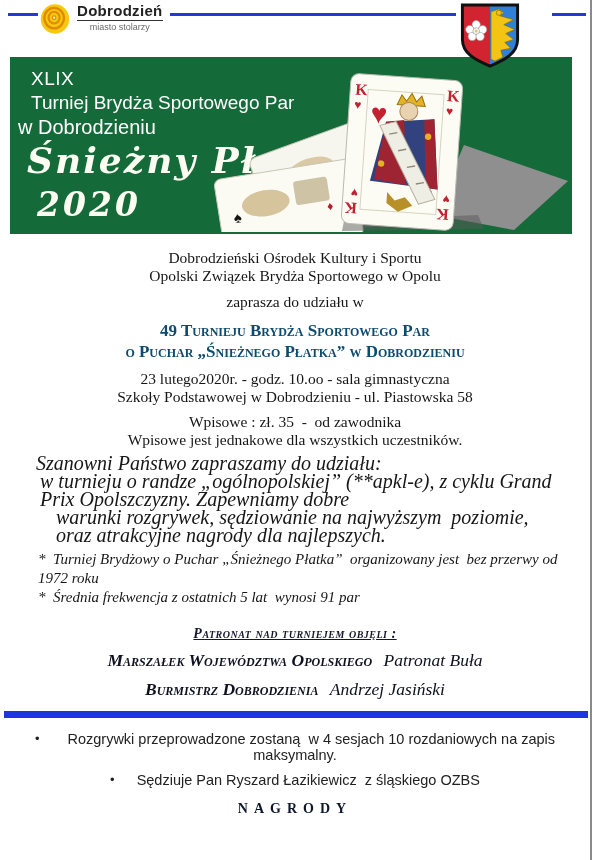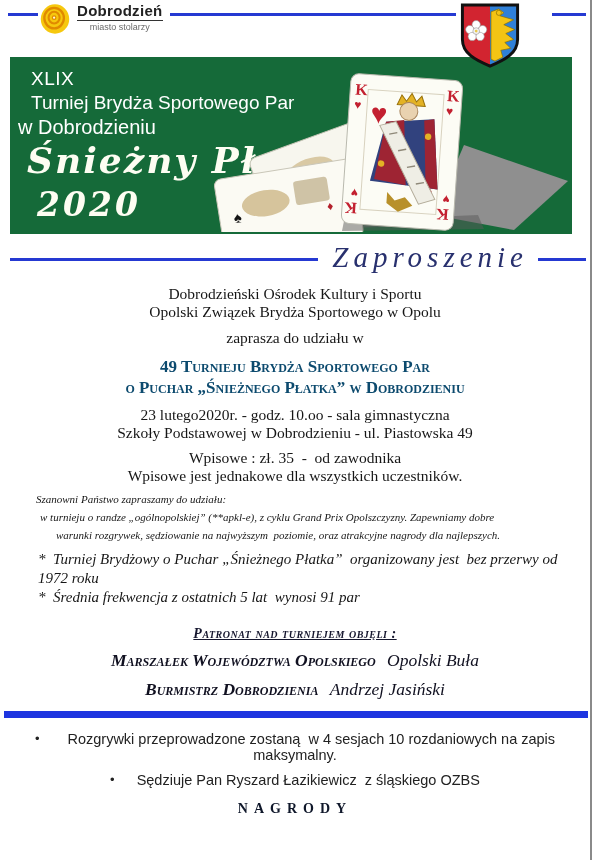--- a/index.html
+++ b/index.html
@@ -46,21 +46,21 @@
 
   .serif-c { font-family:"Liberation Serif", serif; font-size:15.5px; line-height:18px; text-align:center; color:#161616; }
   .organizers { margin-top:8px; }
   .invite-line { margin-top:8px; }
   .event-title { margin-top:9px; font-family:"Liberation Serif", serif; font-weight:bold;
     font-variant:small-caps; color:#0c4a6e; font-size:17px; line-height:21px; text-align:center; }
   .dates { margin-top:8px; }
   .fees { margin-top:7px; }
 
   .notes { margin-top:5px; margin-left:36px; margin-right:26px;
-    font-family:"Liberation Serif", serif; font-style:italic; font-size:11px; line-height:18px; color:#161616; }
+    font-family:"Liberation Serif", serif; font-style:italic; font-size:20px; line-height:18px; color:#161616; }
   .notes .cont { margin-left:4px;font-style:italic; }
   .notes .cont2 { margin-left:20px; }
   .stars { margin-top:6px; margin-left:38px; font-family:"Liberation Serif", serif;
     font-style:italic; font-size:15px; line-height:19px; color:#161616; }
 
   .patronat-heading { margin-top:17px; text-align:center; }
   .patronat-heading span { font-family:"Liberation Serif", serif; font-style:italic; font-weight:bold;
     font-variant:small-caps; font-size:14px; color:#15162e; text-decoration:underline; letter-spacing:.5px; }
   .patron-line { margin-top:8px; text-align:center; font-family:"Liberation Serif", serif;
     font-style:italic; font-size:17.5px; color:#101020; }
@@ -186,41 +186,36 @@
           <circle cx="231" cy="70" r="3.2" fill="#e3b225"></circle>
           <circle cx="186" cy="100" r="3.2" fill="#e3b225"></circle>
           <path d="M194,128 l8,8 10,-4 8,8 -14,7 -12,-8 Z" fill="#b8902a"></path>
         </g>
       </g>
     </svg>
   </div>
 
   <div class="content">
 
-    <div class="zap-row">
-      <div class="zap-line left"></div>
-      <div class="zap-text">Zaproszenie</div>
-      <div class="zap-line right"></div>
-    </div>
 
     <div class="serif-c organizers">
       <div>Dobrodzieński Ośrodek Kultury i Sportu</div>
       <div>Opolski Związek Brydża Sportowego w Opolu</div>
     </div>
 
     <div class="serif-c invite-line">zaprasza do udziału w</div>
 
     <div class="event-title">
       <div>49 Turnieju Brydża Sportowego Par</div>
       <div>o Puchar „Śnieżnego Płatka” w Dobrodzieniu</div>
     </div>
 
     <div class="serif-c dates">
       <div class="pre">23 lutego2020r. - godz. 10.oo - sala gimnastyczna</div>
-      <div class="pre">Szkoły Podstawowej w Dobrodzieniu - ul. Piastowska 49</div>
+      <div class="pre">Szkoły Podstawowej w Dobrodzieniu - ul. Piastowska 58</div>
     </div>
 
     <div class="serif-c fees">
       <div class="pre">Wpisowe : zł. 35  -  od zawodnika</div>
       <div class="pre">Wpisowe jest jednakowe dla wszystkich uczestników.</div>
     </div>
 
     <div class="notes">
       <div class="pre">Szanowni Państwo zapraszamy do udziału:</div>
       <div class="pre cont">w turnieju o randze „ogólnopolskiej” (**apkl-e), z cyklu Grand Prix Opolszczyzny. Zapewniamy dobre</div>
@@ -231,21 +226,21 @@
       <div class="pre">*  Turniej Brydżowy o Puchar „Śnieżnego Płatka”  organizowany jest  bez przerwy od 1972 roku</div>
       <div class="pre">*  Średnia frekwencja z ostatnich 5 lat  wynosi 91 par</div>
     </div>
 
     <div class="patronat-heading">
       <span>Patronat nad turniejem objęli :</span>
     </div>
 
     <div class="patron-line">
       <span class="patron-title">Marszałek Województwa Opolskiego</span>
-      <span class="patron-name">Opolski Buła</span>
+      <span class="patron-name">Patronat Buła</span>
     </div>
     <div class="patron-line">
       <span class="patron-title">Burmistrz Dobrodzienia</span>
       <span class="patron-name">Andrzej Jasiński</span>
     </div>
 
     <div class="blue-bar"></div>
 
     <div class="session-line">
       <span class="session-bullet">•</span><span class="pre">Rozgrywki przeprowadzone zostaną  w 4 sesjach 10 rozdaniowych na zapis maksymalny.</span>

